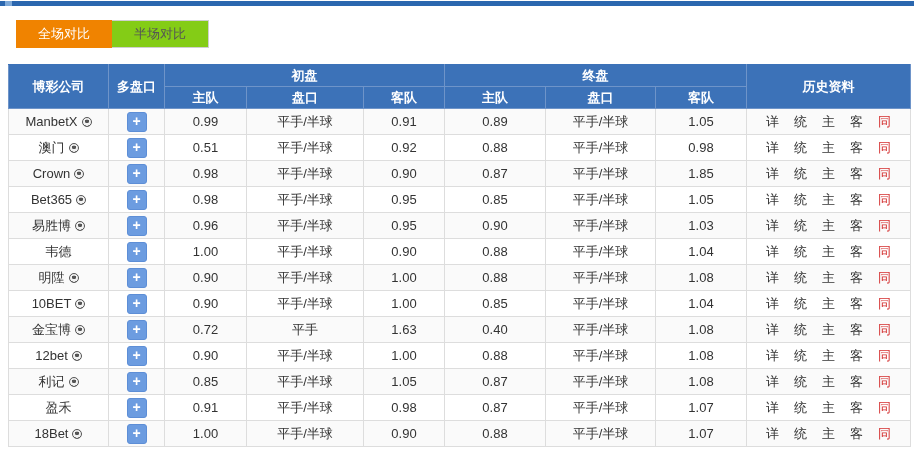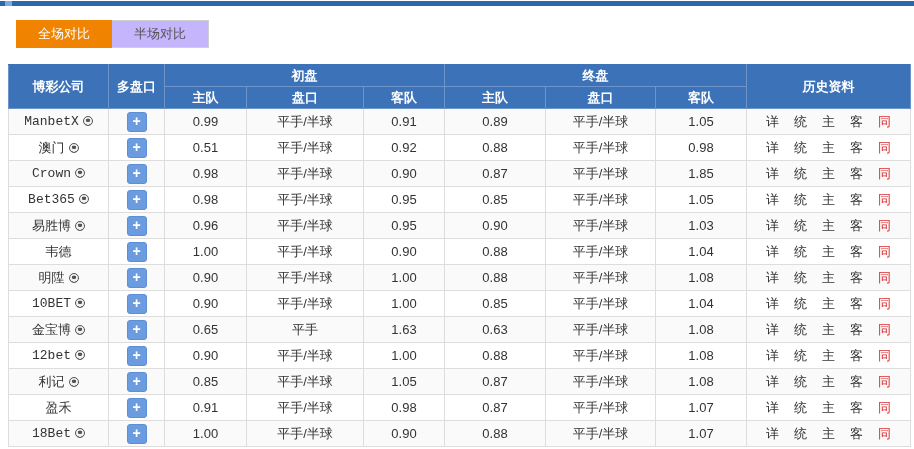--- a/index.html
+++ b/index.html
@@ -9,36 +9,36 @@
 
   
   .topbar { position:absolute; top:1px; left:0; width:914px; height:5px; background:#2b67af; }
   .topbar .nub { position:absolute; left:5px; top:0; width:7px; height:5px; background:#7ea9d8; }
 
   
   .tabs { position:absolute; left:16px; top:20px; display:flex; }
   .tab { height:28px; padding:0 22px; display:flex; align-items:center; justify-content:center;
     font-size:13px; cursor:pointer; }
   .tab.active { background:#f08300; color:#fff; }
-  .tab.inactive { background:#c4b5fd; color:#555; border:1px solid #cfcfcf; border-left:none; }
+  .tab.inactive { background:#84cc16; color:#555; border:1px solid #cfcfcf; border-left:none; }
 
   
   .title-wrap { position:absolute; left:190px; right:120px; top:20px; text-align:center; white-space:nowrap; }
   .match-title { color:#0000cc; font-size:20px; font-weight:bold; }
   .report-error { color:#333355; font-size:12px; margin-left:6px; text-decoration:none; cursor:pointer; }
 
   
   table.odds { position:absolute; left:8px; top:64px; width:902px; border-collapse:collapse; table-layout:fixed; }
   table.odds th { background:#3c72b8; color:#fff; font-size:13px; font-weight:bold;
     border:1px solid #6e94c9; height:22px; }
   table.odds thead tr:first-child th { border-top-color:#3c72b8; }
   table.odds td { border:1px solid #ddd; height:26px; text-align:center;
     font-size:13px; color:#333; background:#fff; }
   table.odds tr.alt td { background:#fafafa; }
-  td.company { font-size:13px;font-family:Liberation Mono, monospace; }
+  td.company { font-size:13px; }
   .bookmaker { cursor:pointer; }
   .ball { display:inline-block; width:10px; height:10px; margin-left:4px; vertical-align:-1px;
     border-radius:50%; border:1px solid #555;
     background:radial-gradient(circle at 50% 42%, #555 0 30%, #f2f2f2 32% 70%, #888 72%); }
   .plus { width:20px; height:20px; background:#6c9ce0; border:1px solid #5d8ed6; border-radius:3px;
     color:#fff; font-size:14px; font-weight:bold; line-height:17px; cursor:pointer; }
   .links { display:inline-flex; gap:15px; }
   .links a { color:#333; text-decoration:none; cursor:pointer; font-size:13px; }
   .links a.red { color:#d42f2f; }
 
@@ -258,24 +258,24 @@
               <a>客</a>
               <a class="red">同</a>
             </span></td>
     </tr>
 
     <tr class="alt">
       <td class="company">
         <span class="bookmaker">金宝博</span><span class="ball"></span>
       </td>
       <td class="multi"><button class="plus"><span>+</span></button></td>
-      <td class="odds-cell">0.65</td>
+      <td class="odds-cell">0.72</td>
       <td class="odds-cell">平手</td>
       <td class="odds-cell">1.63</td>
-      <td class="odds-cell">0.63</td>
+      <td class="odds-cell">0.40</td>
       <td class="odds-cell">平手/半球</td>
       <td class="odds-cell">1.08</td>
       <td class="hist"><span class="links">
               <a>详</a>
               <a>统</a>
               <a>主</a>
               <a>客</a>
               <a class="red">同</a>
             </span></td>
     </tr>

